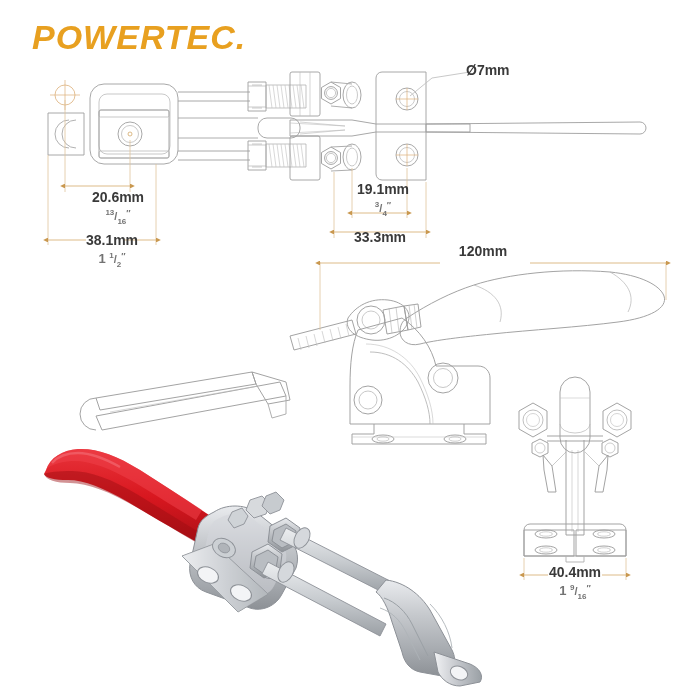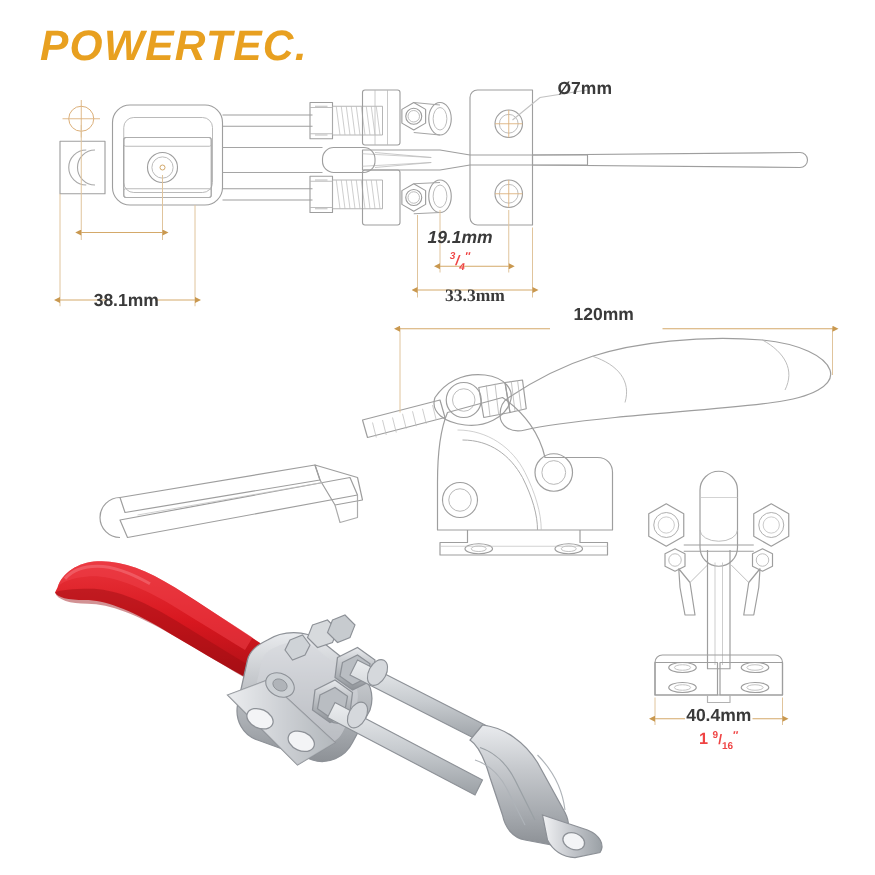--- a/index.html
+++ b/index.html
@@ -35,33 +35,33 @@
     font-size:14px;
     font-weight:bold;
     color:#3a3a3a;
     letter-spacing:0px;
     line-height:15px;
   }
   .dimlabel .inch{
     display:block;
     font-size:13px;
     font-weight:bold;
-    color:#ef4444;
+    color:#737373;
     line-height:14px;
     margin-top:1px;
   }
   .dimlabel .inch sup{font-size:8px;vertical-align:super;}
   .dimlabel .inch sub{font-size:8px;vertical-align:sub;}
   .dimlabel .inch .sl{font-size:11px;}
   .dimlabel .inch .pr{font-size:9px;vertical-align:top;}
 
   .ledlabel{
     position:absolute;
     font-size:14px;font-weight:bold;color:#3a3a3a;
-    white-space:nowrap;user-select:none;
+    white-space:nowrap;user-select:none;margin-left:20px;
   }
 </style>
 </head>
 <body>
 
 <div id="stage">
 
   <svg width="700" height="700" viewBox="0 0 700 700">
     <defs>
       <marker id="arrL" markerWidth="7" markerHeight="6" refX="6" refY="3" orient="auto">
@@ -414,33 +414,42 @@
         <ellipse cx="302" cy="538" rx="7" ry="11" transform="rotate(28 302 538)" fill="#d5d8dc" stroke="#8d9197" stroke-width="0.9"></ellipse>
         <ellipse cx="286" cy="572" rx="7" ry="11" transform="rotate(28 286 572)" fill="#d5d8dc" stroke="#8d9197" stroke-width="0.9"></ellipse>
       </g>
     </g>
   </svg>
 
   <div class="brand">
     <span>POWERTEC</span><span class="dot">.</span>
   </div>
 
-
-  <div class="dimlabel" style="left:41px;top:233px;width:120px;">
+  <div class="dimlabel" style="left:58px;top:190px;width:120px;">
+    <span class="mm">20.6mm</span>
+    <span class="inch">
+      <span></span><sup>13</sup><span class="sl">/</span><sub>16</sub><span class="pr">″</span>
+    </span>
+  </div>
+
+  <div class="dimlabel" style="left:52px;top:233px;width:120px;">
     <span class="mm">38.1mm</span>
-  </div>
-
-  <div class="dimlabel" style="left:308px;top:182px;width:120px;font-style:italic;">
+    <span class="inch">
+      <span>1</span>&nbsp;<sup>1</sup><span class="sl">/</span><sub>2</sub><span class="pr">″</span>
+    </span>
+  </div>
+
+  <div class="dimlabel" style="left:323px;top:182px;width:120px;">
     <span class="mm">19.1mm</span>
     <span class="inch">
       <span></span><sup>3</sup><span class="sl">/</span><sub>4</sub><span class="pr">″</span>
     </span>
   </div>
 
-  <div class="dimlabel" style="left:320px;top:230px;width:120px;font-family:Liberation Serif, serif;">
+  <div class="dimlabel" style="left:320px;top:230px;width:120px;">
     <span class="mm">33.3mm</span>
   </div>
 
   <div class="dimlabel" style="left:423px;top:244px;width:120px;">
     <span class="mm">120mm</span>
   </div>
 
   <div class="dimlabel" style="left:515px;top:565px;width:120px;">
     <span class="mm">40.4mm</span>
     <span class="inch">

